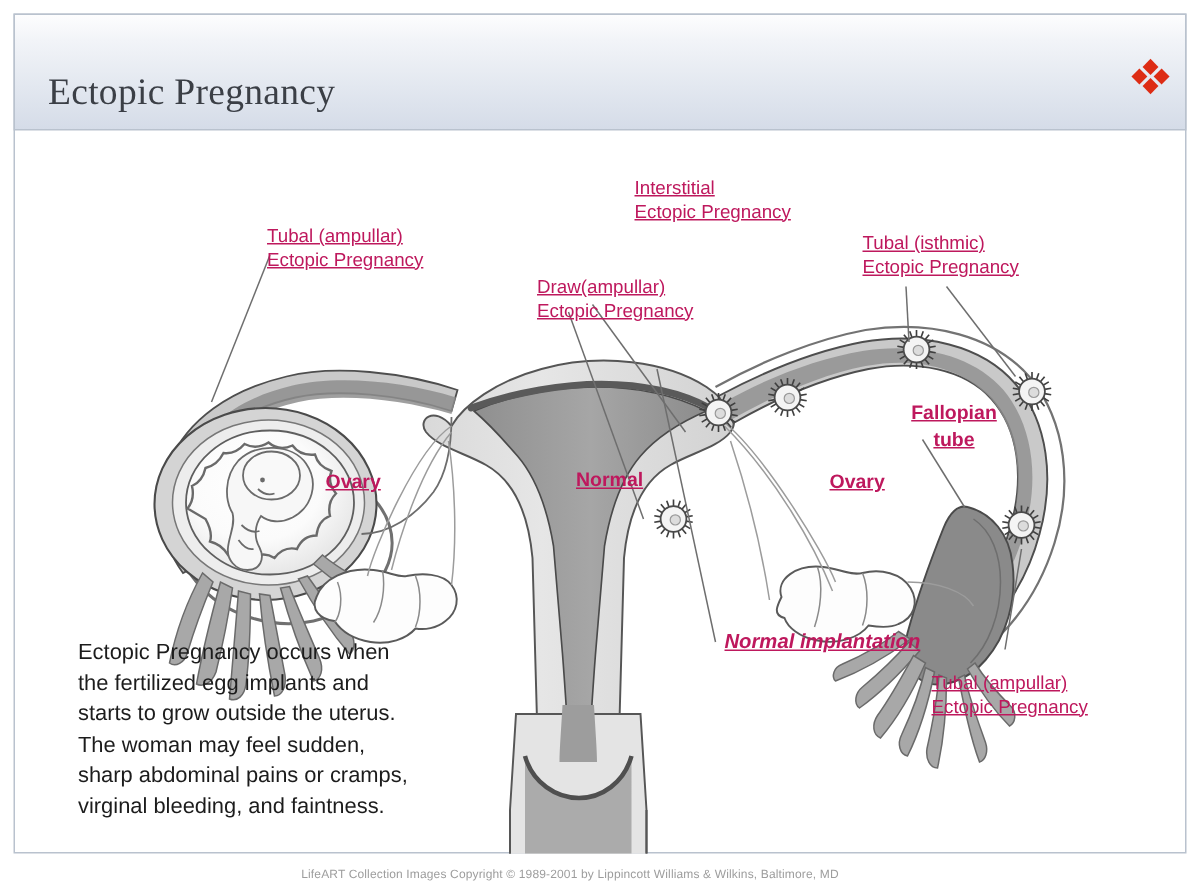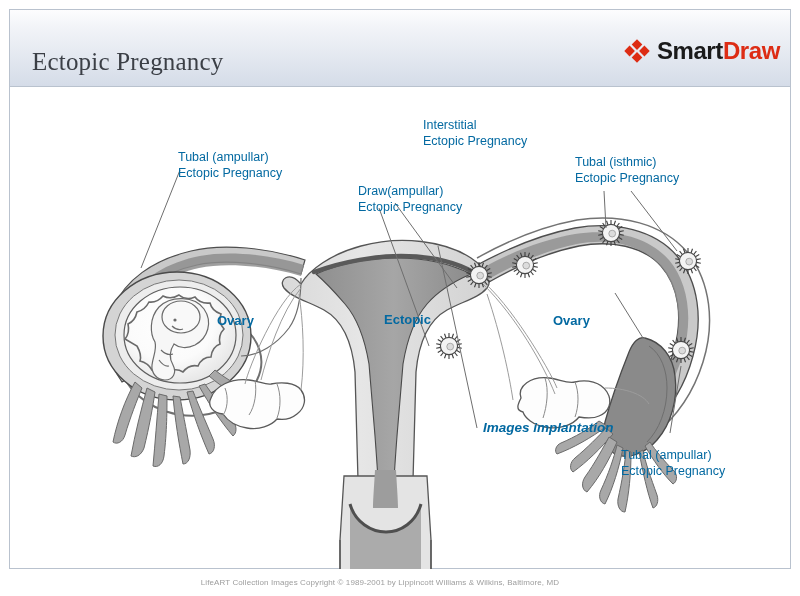--- a/index.html
+++ b/index.html
@@ -89,23 +89,24 @@
     top: 88px;
     width: 782px;
     height: 481px;
   }
 
   
   .lbl {
     position: absolute;
     font-family: "Liberation Sans", sans-serif;
     font-size: 12.5px;
-    color: #0369a1;
+    color: #be185d;
     line-height: 15.5px;
     white-space: pre;
+    text-decoration: underline;
   }
   .lbl.bold   { font-weight: bold; font-size: 13px; }
   .lbl.bolditalic { font-weight: bold; font-style: italic; font-size: 13.5px; }
   .lbl.center { text-align: center; }
 
   
   .body-text {
     position: absolute;
     left: 52px;
     top: 425px;
@@ -143,23 +144,20 @@
 
   <div class="logo">
     <svg class="logo-mark" width="26" height="26" viewBox="0 0 26 26">
       <g fill="#dd2c14">
         <path d="M13 1.2 L18.3 6.6 L13 12 L7.7 6.6 Z"></path>
         <path d="M13 14 L18.3 19.4 L13 24.8 L7.7 19.4 Z"></path>
         <path d="M5.6 7.6 L10.9 13 L5.6 18.4 L0.3 13 Z"></path>
         <path d="M20.4 7.6 L25.7 13 L20.4 18.4 L15.1 13 Z"></path>
       </g>
     </svg>
-    <div class="logo-text">
-      <span class="logo-smart">Smart</span><span class="logo-draw">Draw</span>
-    </div>
   </div>
 
   <svg id="art" viewBox="0 0 782 481" preserveAspectRatio="none">
 
     <defs>
       <radialGradient id="gSac" cx="42%" cy="38%" r="62%">
         <stop offset="0%" stop-color="#ffffff"></stop>
         <stop offset="62%" stop-color="#fbfbfb"></stop>
         <stop offset="100%" stop-color="#e8e8e8"></stop>
       </radialGradient>
@@ -483,25 +481,28 @@
 
   <div class="lbl" style="left:423px; top:118px;">Interstitial
 Ectopic Pregnancy</div>
 
   <div class="lbl" style="left:543px; top:155px;margin-left:32px;">Tubal (isthmic)
 Ectopic Pregnancy</div>
 
   <div class="lbl" style="left:621px; top:448px;">Tubal (ampullar)
 Ectopic Pregnancy</div>
 
+  <div class="lbl bold center" style="left:597px; top:266px; width:78px; line-height:18px;">Fallopian
+tube</div>
 
   <div class="lbl bold" style="left:217px; top:313px;">Ovary</div>
 
   <div class="lbl bold" style="left:553px; top:313px;">Ovary</div>
 
-  <div class="lbl bold" style="left:384px; top:312px;">Ectopic</div>
-
-  <div class="lbl bolditalic" style="left:483px; top:420px;">Images implantation</div>
-
+  <div class="lbl bold" style="left:384px; top:312px;">Normal</div>
+
+  <div class="lbl bolditalic" style="left:483px; top:420px;">Normal implantation</div>
+
+  <div class="body-text">Ectopic Pregnancy occurs when the fertilized egg implants and starts to grow outside the uterus.  The woman may feel sudden, sharp abdominal pains or cramps, virginal bleeding, and faintness.</div>
 
   <div class="footer">LifeART Collection Images Copyright © 1989-2001 by Lippincott Williams &amp; Wilkins, Baltimore, MD</div>
 
 </div>
 
 </body></html>

